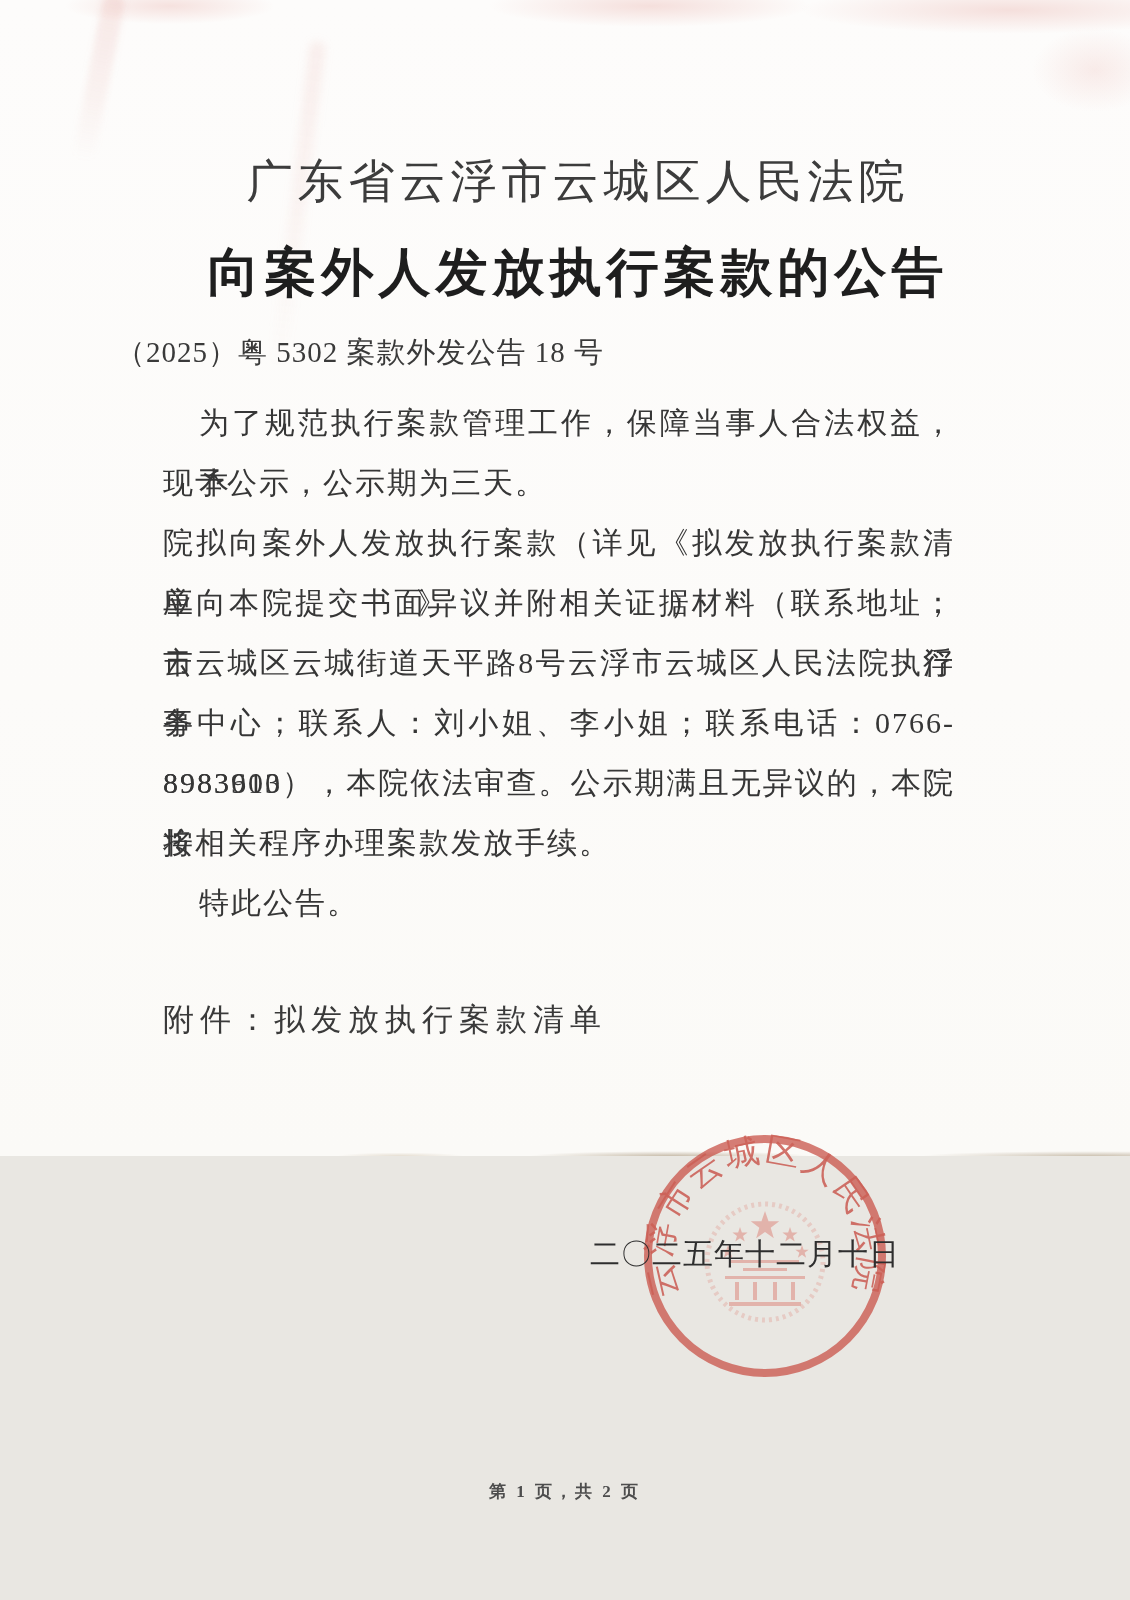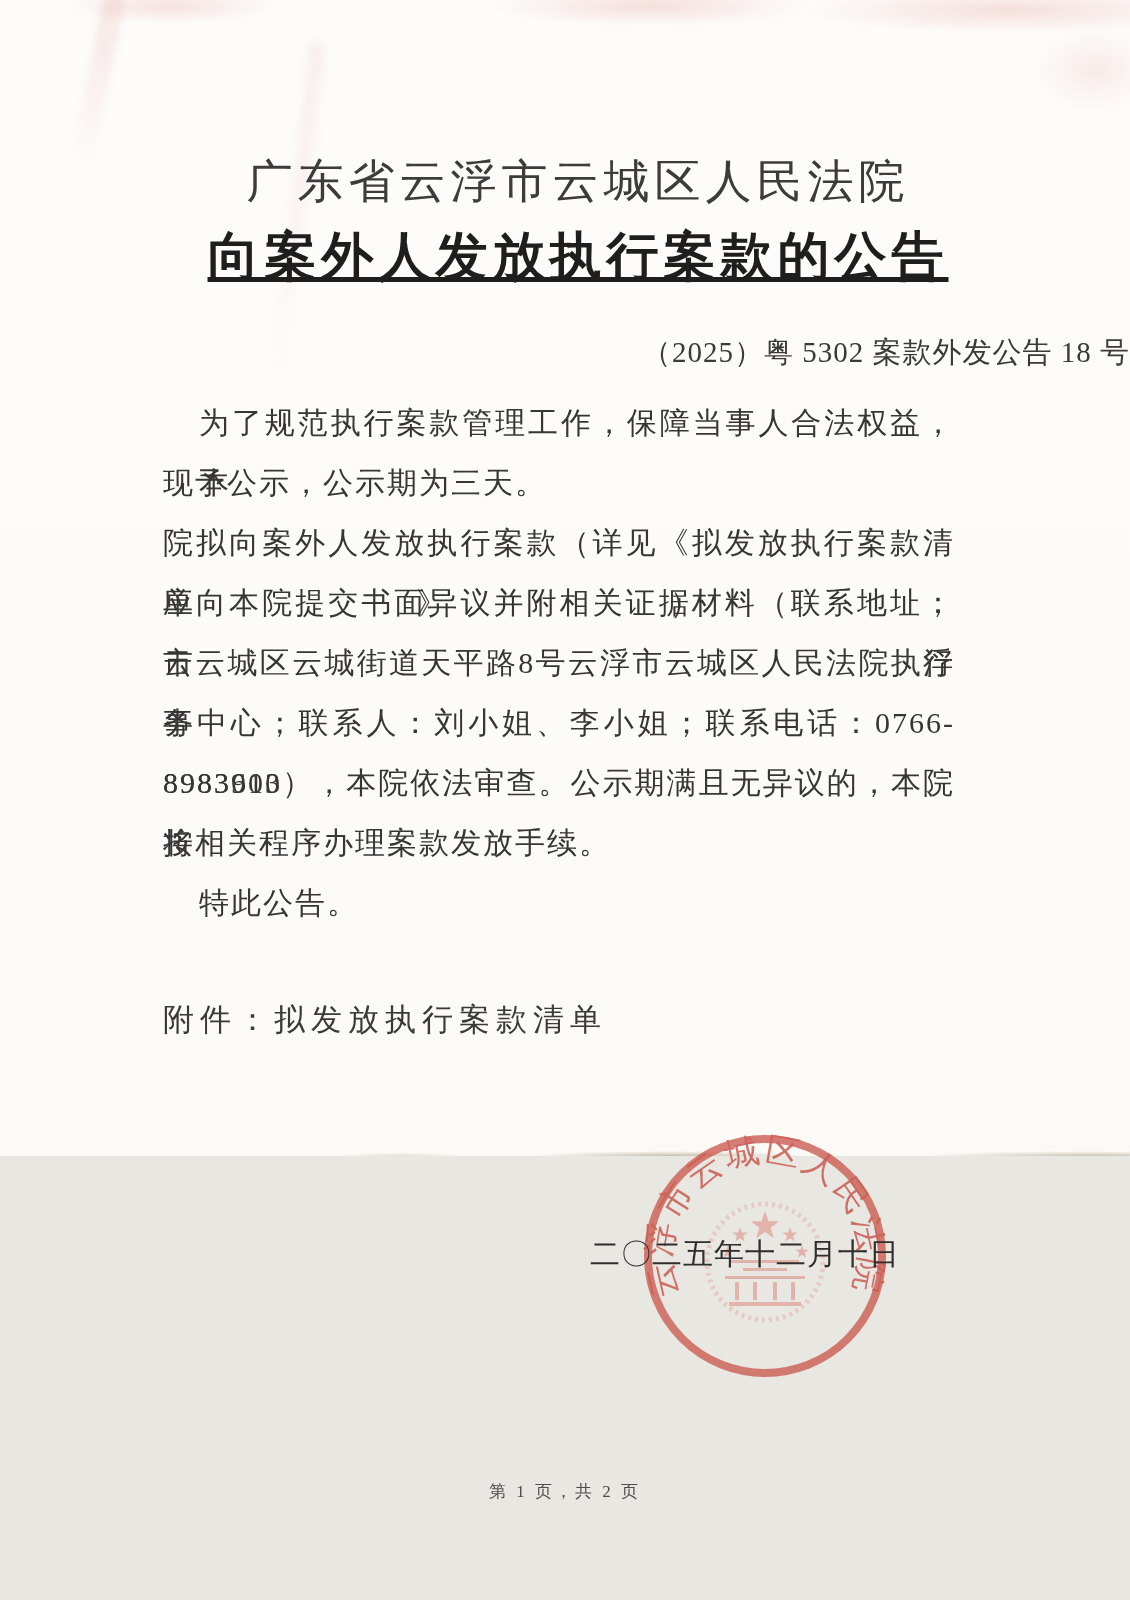--- a/index.html
+++ b/index.html
@@ -38,24 +38,24 @@
       radial-gradient(200px 7px at 670px 100%, rgba(158,138,108,.55), transparent 70%),
       radial-gradient(240px 7px at 1090px 100%, rgba(158,138,108,.50), transparent 70%),
       radial-gradient(90px 5px at 400px 100%, rgba(190,170,140,.35), transparent 70%);
   }
   
   .header{position:absolute;left:0;top:150px;width:1130px;text-align:center;padding-left:26px;box-sizing:border-box;}
   .court-name{
     font-size:46px;color:#3c3c3c;letter-spacing:5px;font-weight:400;line-height:64px;
   }
   .doc-title{
-    margin-top:8px;font-size:52px;color:#1e1e1e;letter-spacing:5px;font-weight:700;line-height:70px;text-decoration:underline;
+    margin-top:24px;font-size:52px;color:#1e1e1e;letter-spacing:5px;font-weight:700;line-height:70px;
   }
   .case-number{
-    position:absolute;left:0;top:332px;width:1130px;text-align:right;padding-left:80px;box-sizing:border-box;
+    position:absolute;left:0;top:332px;width:1130px;text-align:left;padding-left:116px;box-sizing:border-box;
     font-size:29px;color:#3a3a3a;letter-spacing:1px;line-height:40px;
   }
   
   .body{
     position:absolute;left:163px;top:393px;width:792px;
     font-size:30px;color:#363636;letter-spacing:2px;
   }
   .body .line{line-height:60px;height:60px;white-space:nowrap;}
   .body .line.fill{white-space:normal;text-align:justify;text-align-last:justify;}
   .body .line.indent{padding-left:36px;}
@@ -67,21 +67,21 @@
   .seal{
     position:absolute;left:637px;top:1128px;width:256px;height:256px;z-index:2;
     filter:blur(0.5px);opacity:.92;
   }
   .date{
     position:absolute;left:590px;top:1228px;z-index:3;
     font-size:30px;color:#2e2e2e;letter-spacing:1px;line-height:52px;
   }
   .footer{
     position:absolute;left:0;top:1480px;width:1130px;text-align:center;
-    font-size:17px;color:#4d4d4d;letter-spacing:3px;
+    font-size:17px;color:#4d4d4d;letter-spacing:3px;font-weight:bold;
   }
 </style>
 </head>
 <body>
 
 <div class="page">
 
   <div class="smudge-top"></div>
   <div class="smudge-streak"></div>
   <div class="smudge-streak2"></div>

